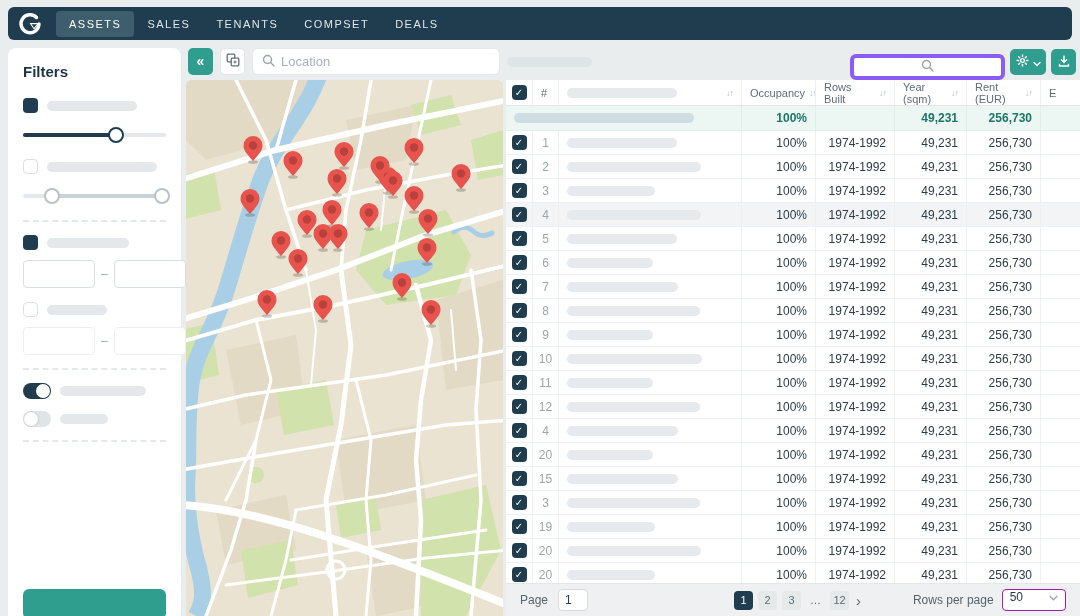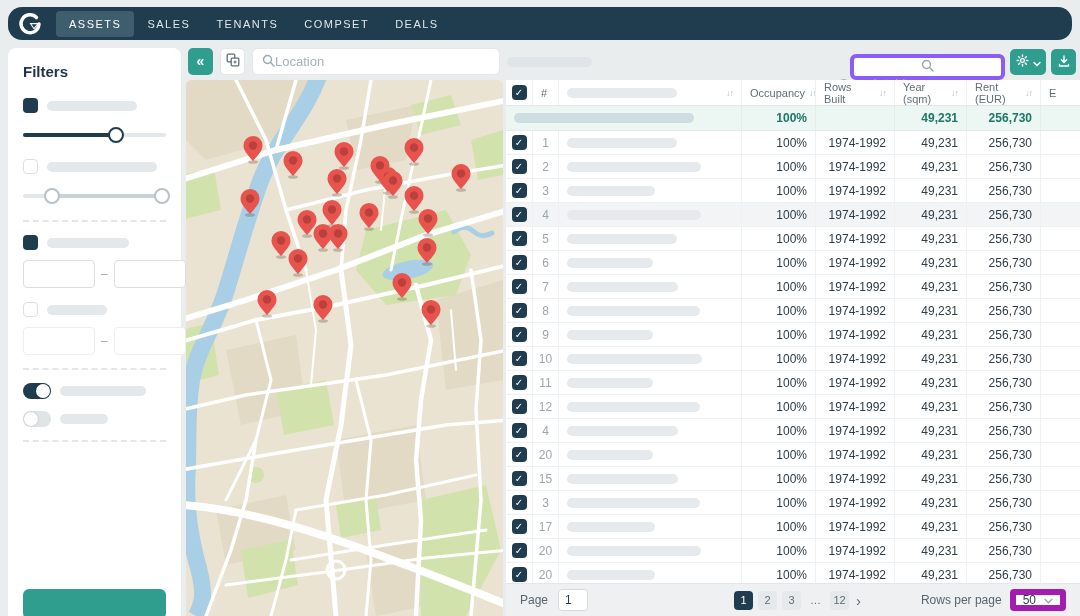--- a/index.html
+++ b/index.html
@@ -7,21 +7,21 @@
   body {
     font-family:"Liberation Sans", sans-serif;
     background:#e9edee;
     position:relative;
     overflow:hidden;
     color:#2c3b47;
   }
   
   .navbar {
     position:absolute; left:8px; top:7px; width:1064px; height:33px;
-    background:#1f3d4f; border-radius:14px;
+    background:#1f3d4f; border-radius:6px;
     display:flex; align-items:center; gap:6px; padding:16px 8px;
   }
   .logo { width:28px; height:26px; display:flex; align-items:center; justify-content:center; margin-right:6px; }
   .nav-tab {
     border:none; background:transparent; color:#dfe7ea;
     font-family:"Liberation Sans",sans-serif; font-size:11px; letter-spacing:1.5px;
     padding:7px 13px; border-radius:4px; cursor:pointer; font-weight:400;
   }
   .nav-tab.active { background:#3f5e6d; color:#ffffff; }
   
@@ -63,21 +63,21 @@
     background:#2f9e8f; color:#fff; border:none; border-radius:5px; height:27px;
     display:inline-flex; align-items:center; justify-content:center; cursor:pointer;
     font-family:"Liberation Sans",sans-serif;
   }
   .collapse-btn { position:absolute; left:188px; top:48px; width:25px; font-size:14px; font-weight:700; padding-bottom:2px; }
   .buildings-btn {
     position:absolute; left:220px; top:48px; width:25px; height:27px;
     background:#fff; border:1px solid #e2e6e8; border-radius:5px; cursor:pointer;
     display:flex; align-items:center; justify-content:center;
   }
-  .search-wrap { position:absolute; background:#fff; display:flex; align-items:center; gap:0; padding:0 9px; }
+  .search-wrap { position:absolute; background:#fff; display:flex; align-items:center; gap:6px; padding:0 9px; }
   .loc-input { left:252px; top:48px; width:248px; height:27px; border:1px solid #e5e9ea; border-radius:6px; }
   .tbl-search { left:850px; top:54px; width:155px; height:26px; border:4px solid #8b5cf6; border-radius:6px;flex-direction:column; }
   .search-wrap input {
     border:none; outline:none; flex:1; min-width:0; font-size:13px; color:#3a4a55; background:transparent;
     font-family:"Liberation Sans",sans-serif;
   }
   .search-wrap input::placeholder { color:#a7b1b7; }
   .hdr-skel { position:absolute; left:507px; top:57px; width:85px; height:10px; background:#dfe5e7; border-radius:5px; }
   .gear-btn { position:absolute; left:1010px; top:49px; width:36px; height:26px; gap:4px; }
   .dl-btn { position:absolute; left:1051px; top:49px; width:25px; height:26px; }
@@ -113,22 +113,22 @@
   }
   .page-input { width:30px; height:22px; border:1px solid #d6dbde; border-radius:4px; background:#fff;
     margin-left:10px; padding:0 6px; font-size:12px; color:#2c3b47; font-family:"Liberation Sans",sans-serif; }
   .pages { position:absolute; left:228px; display:flex; gap:5px; align-items:center; }
   .pg-btn { min-width:19px; height:19px; border:none; border-radius:4px; background:#e5e9ea; color:#5f6e78;
     font-size:11px; cursor:pointer; padding:0 3px; font-family:"Liberation Sans",sans-serif; }
   .pg-btn.active { background:#1f3d4f; color:#fff; }
   .pg-btn.ellipsis { background:transparent; }
   .pg-next { background:transparent; border:none; color:#5f6e78; font-size:15px; cursor:pointer; line-height:1; padding:0 2px; }
   .rpp { margin-left:auto; display:flex; align-items:center; gap:8px; }
-  .rpp-select { background:#fff; border:6px solid #a21caf; border-radius:4px; height:22px; padding:0 7px;
-    display:flex; align-items:center; gap:8px; cursor:pointer; color:#2c3b47; }
+  .rpp-select { background:#fff; border:1px solid #a21caf; border-radius:4px; height:22px; padding:0 7px;
+    display:flex; gap:26px; cursor:pointer; color:#2c3b47; }
   .chev { display:block; }
 </style>
 </head>
 <body>
 
 <nav class="navbar">
   <span class="logo">
     <svg width="24" height="24" viewBox="0 0 24 24">
       <path d="M 18.5 5.5 A 9 9 0 1 0 21 12" fill="none" stroke="#ffffff" stroke-width="3.4" stroke-linecap="round"></path>
       <polygon points="11.5,11 21.5,11 16,17.5" fill="#ffffff"></polygon>
@@ -712,21 +712,21 @@
         <div class="num-cell">100%</div>
         <div class="num-cell">1974-1992</div>
         <div class="num-cell">49,231</div>
         <div class="num-cell">256,730</div>
         <div></div>
       </div>
       <div class="tr drow">
         <div style="justify-content:center;">
           <span class="cbx">✓</span>
         </div>
-        <div class="rownum">17</div>
+        <div class="rownum">19</div>
         <div>
           <span class="cell-skel" style="width:88px;"></span>
         </div>
         <div class="num-cell">100%</div>
         <div class="num-cell">1974-1992</div>
         <div class="num-cell">49,231</div>
         <div class="num-cell">256,730</div>
         <div></div>
       </div>
       <div class="tr drow">

